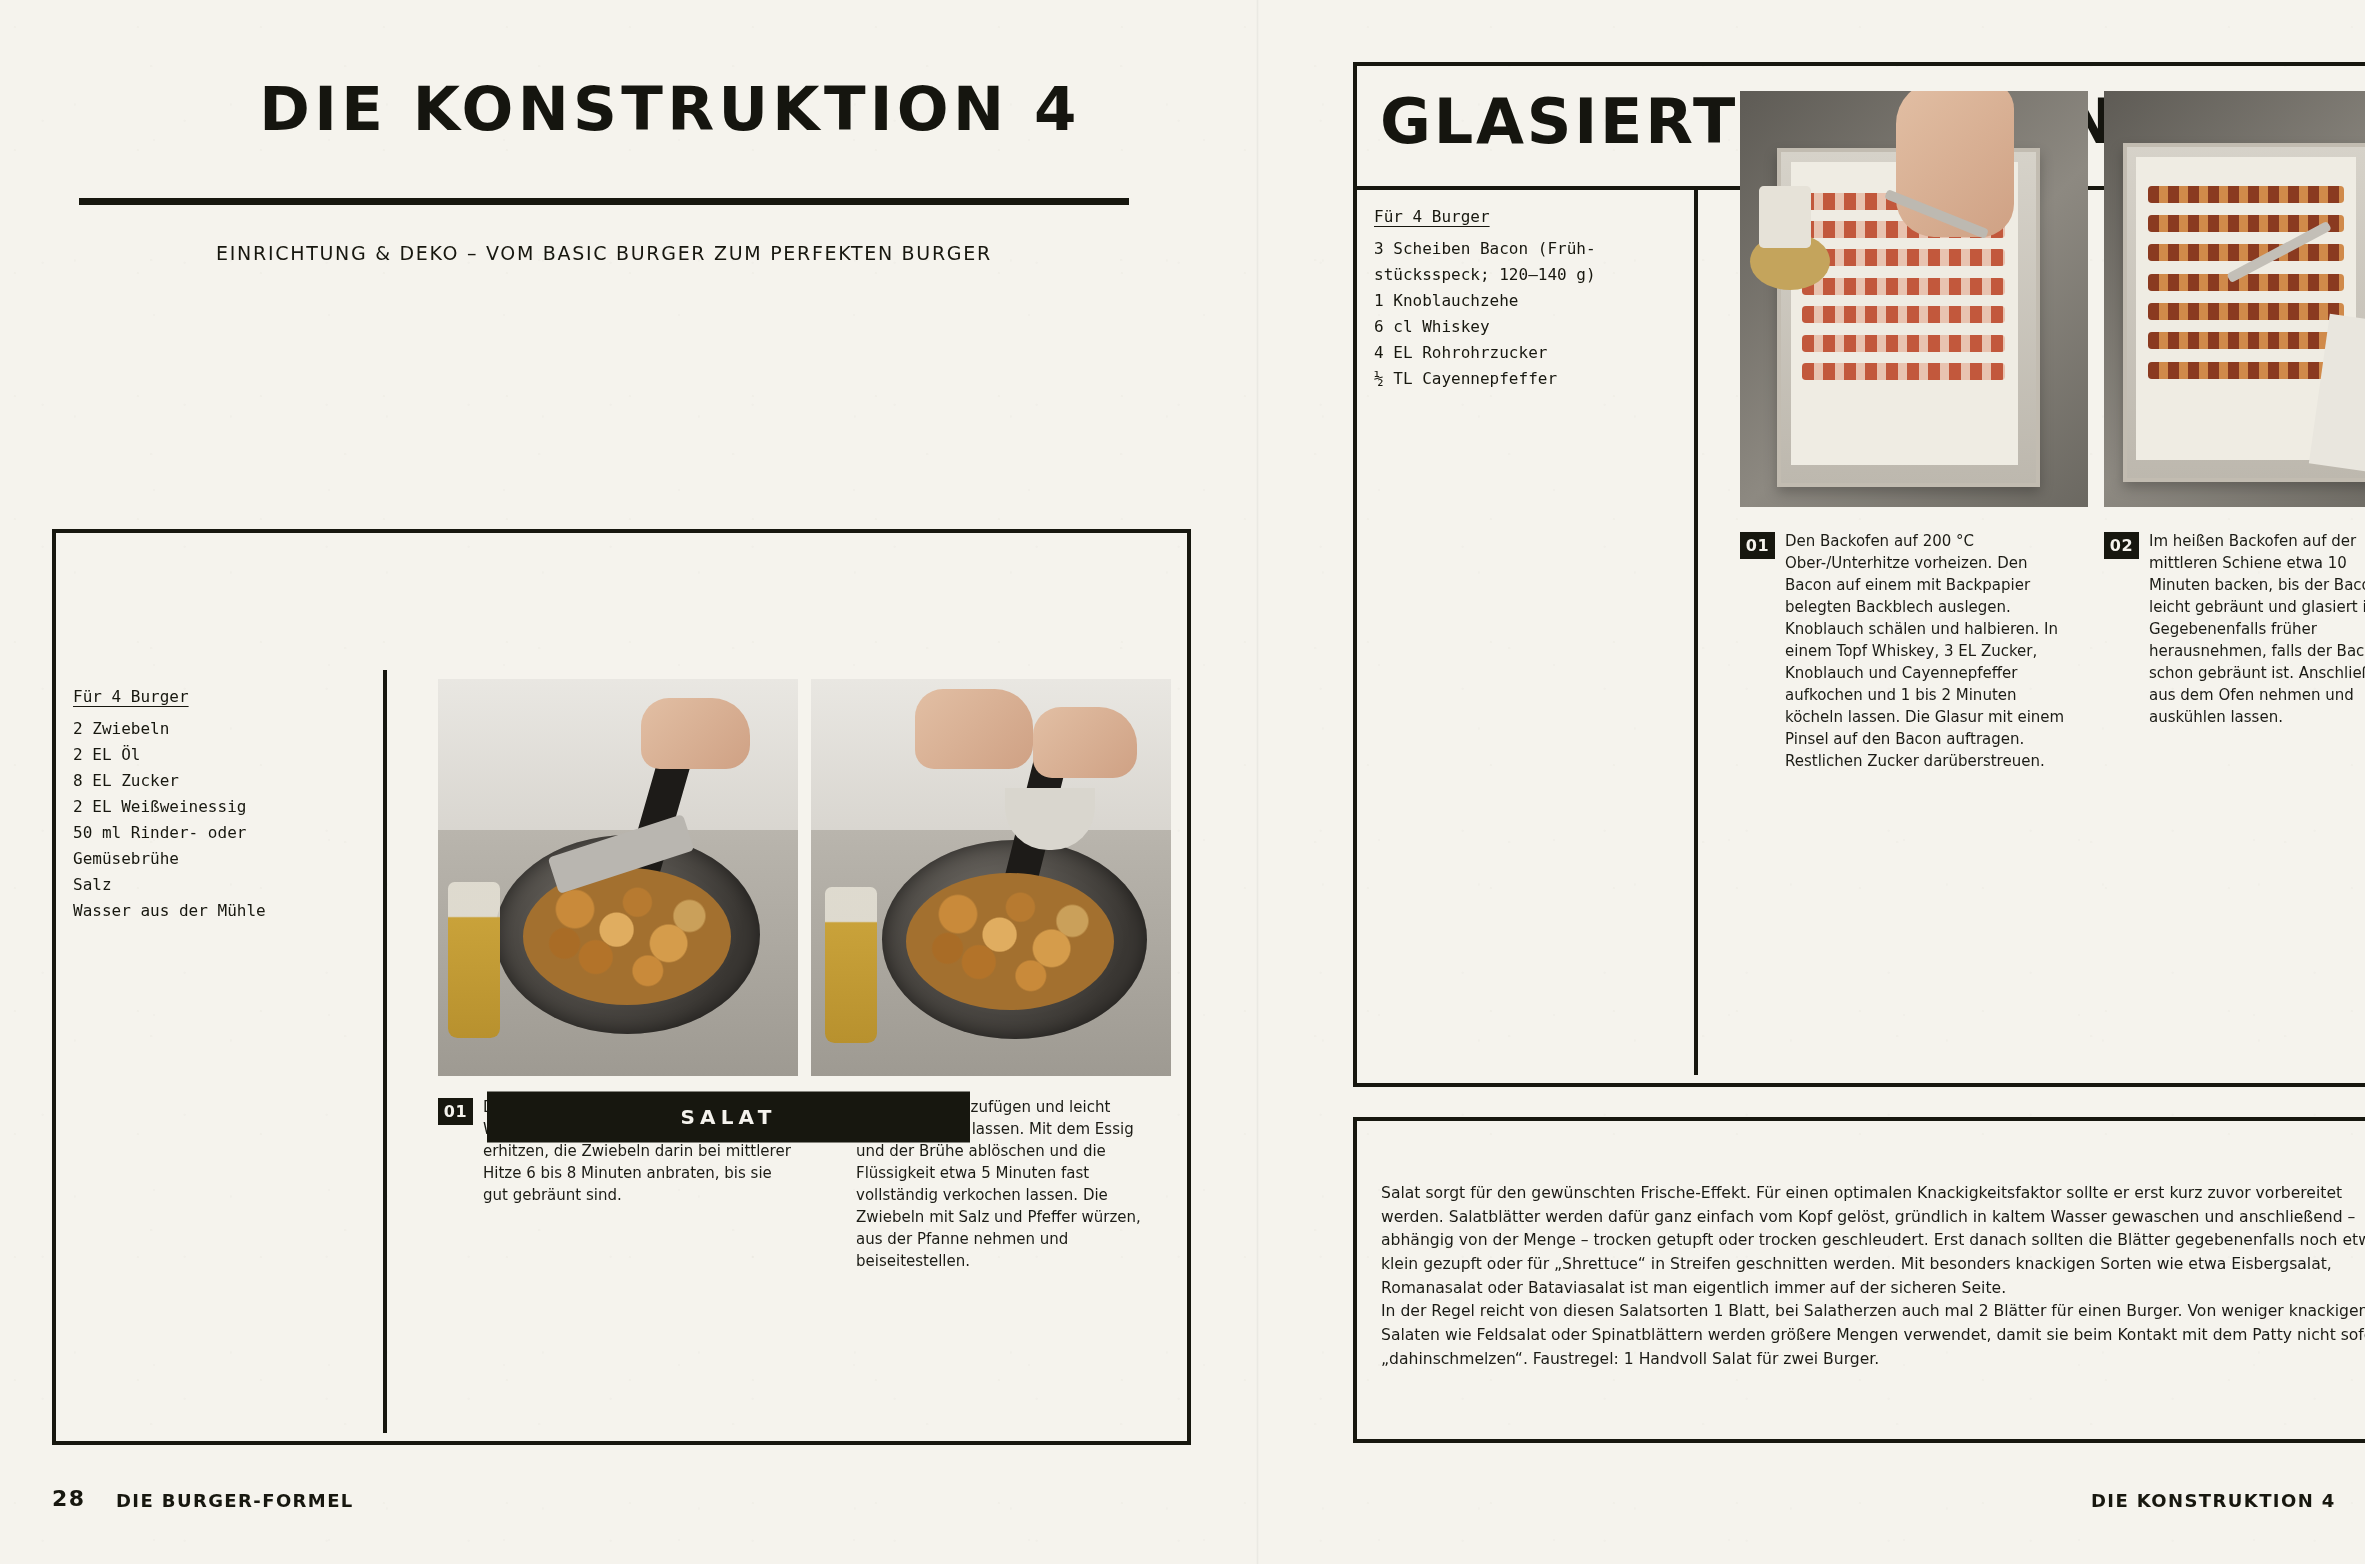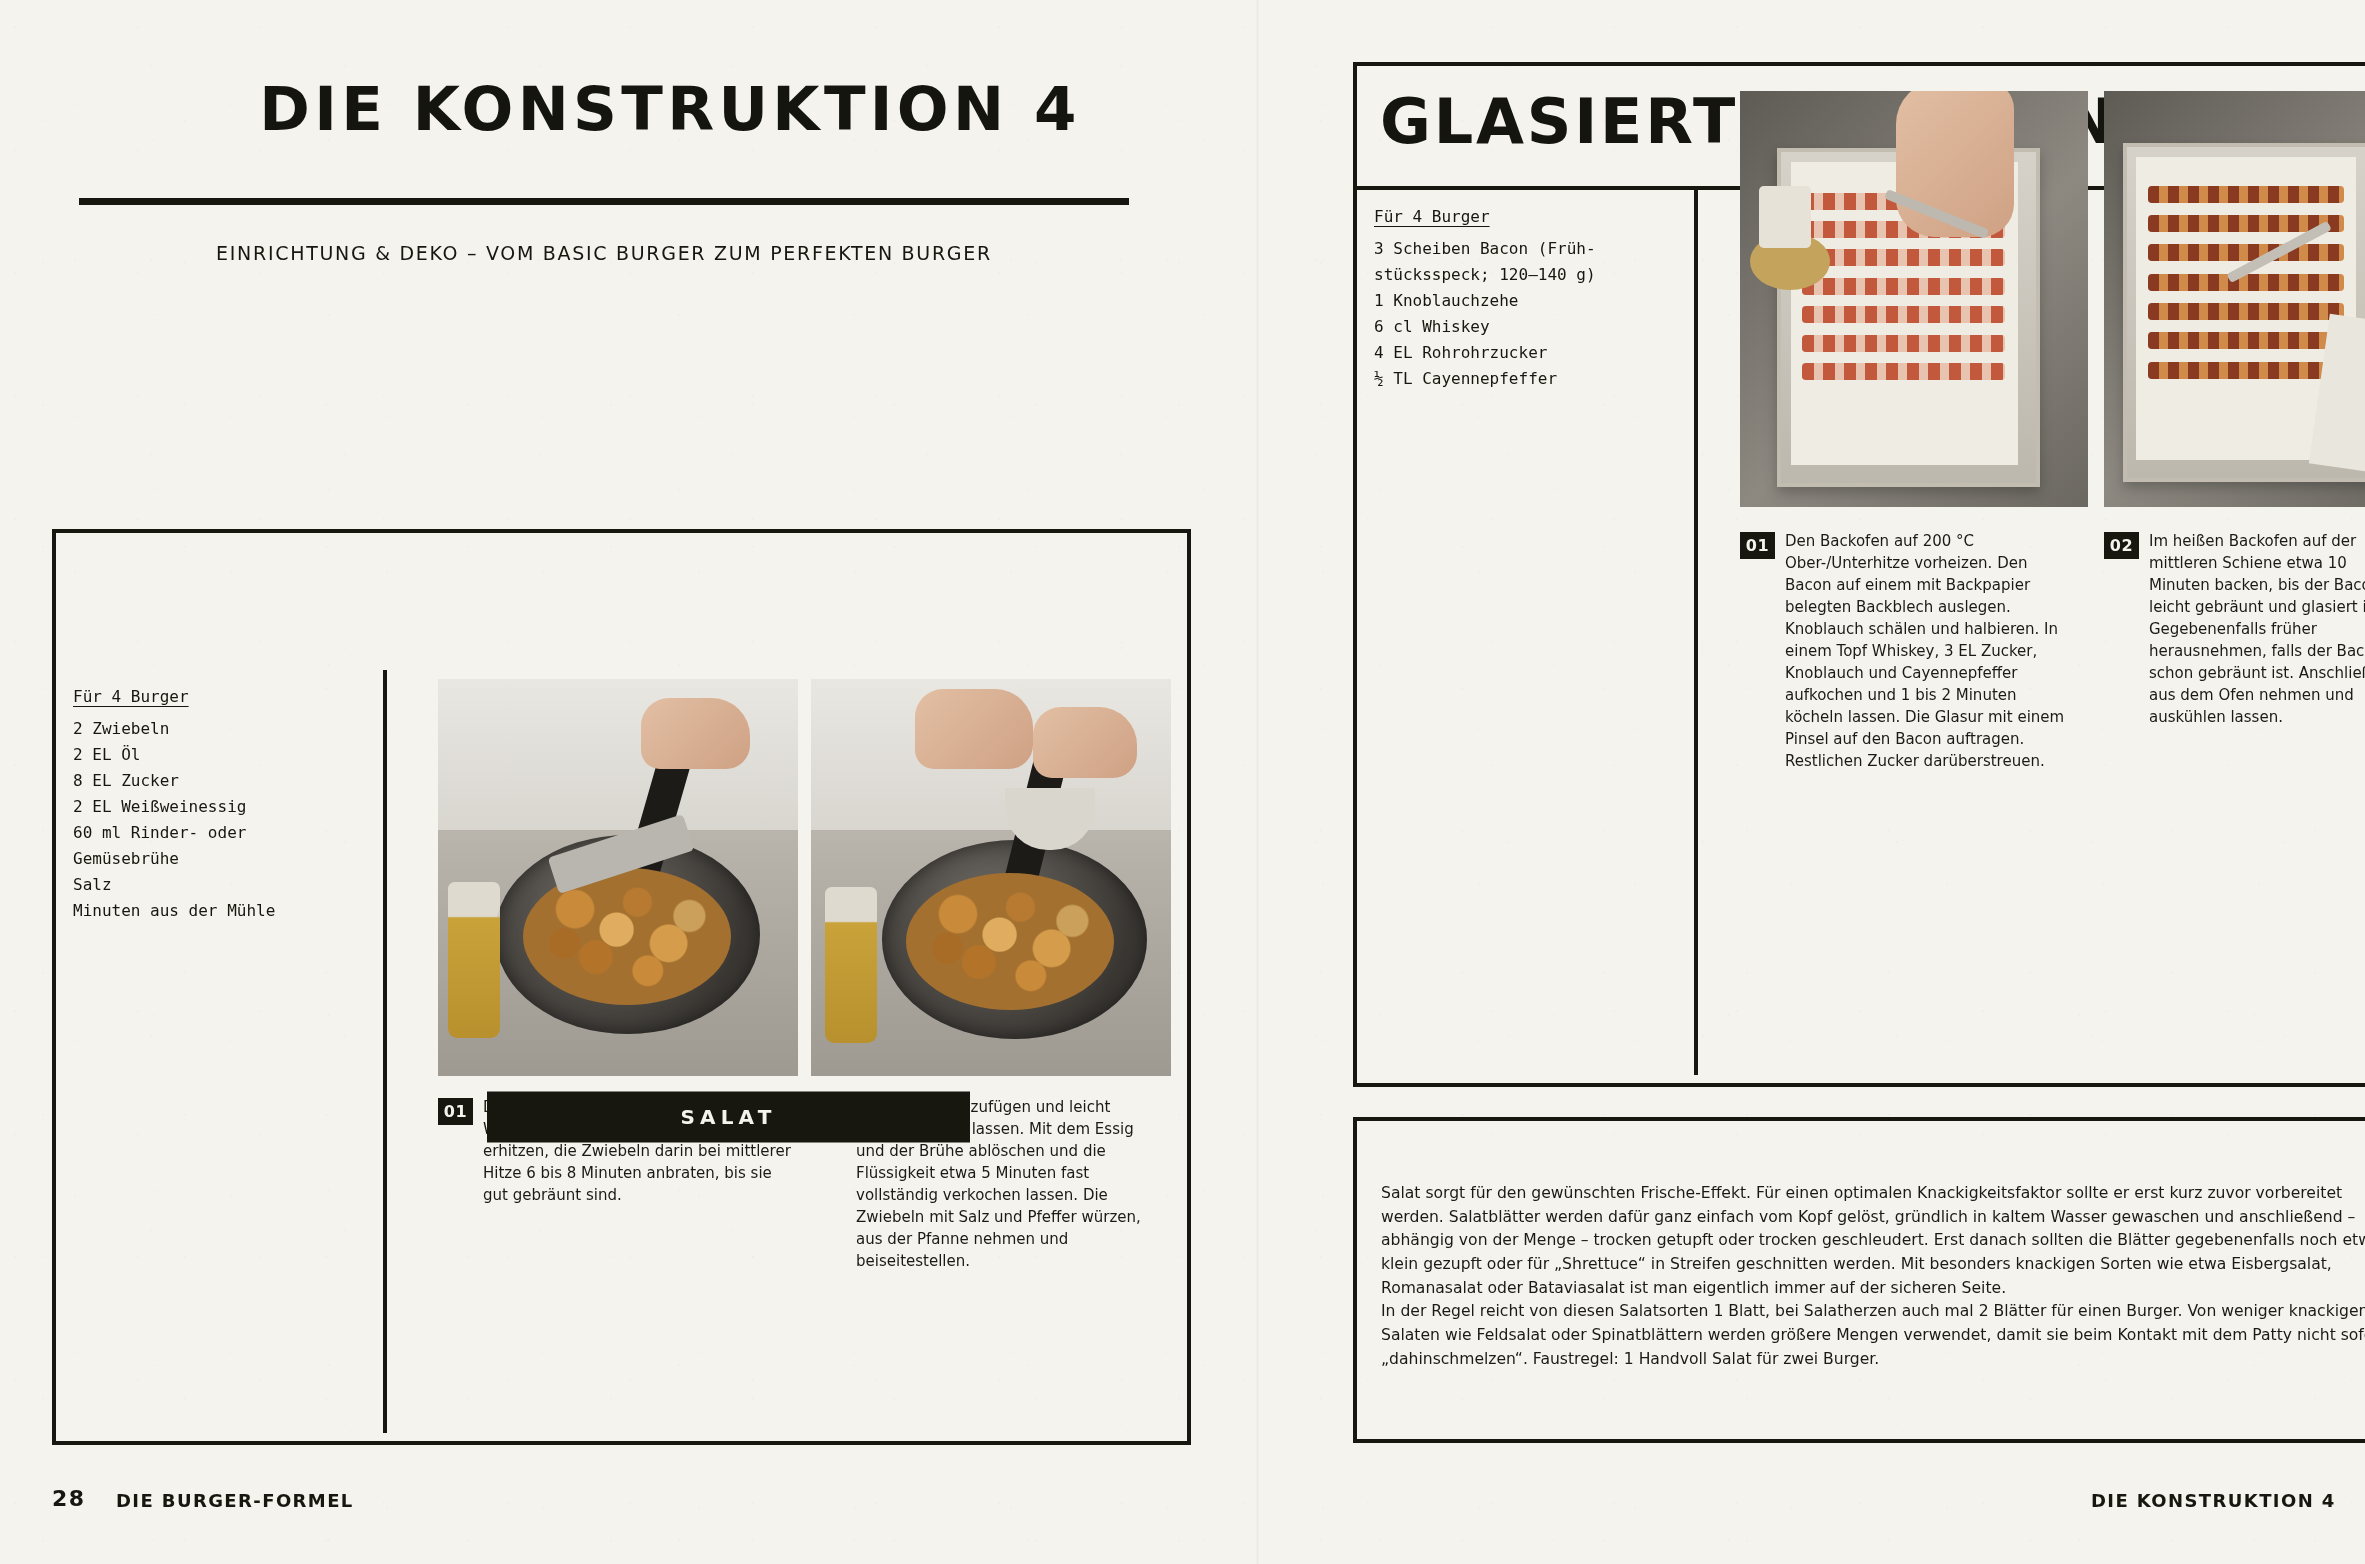--- a/index.html
+++ b/index.html
@@ -345,24 +345,24 @@
 
     <div class="recipe-box box-left-onion">
 
 
       <div class="ingredients ing-left">
         <div class="ing-heading">Für 4 Burger</div>
         <div class="ing-item">2 Zwiebeln</div>
         <div class="ing-item">2 EL Öl</div>
         <div class="ing-item">8 EL Zucker</div>
         <div class="ing-item">2 EL Weißweinessig</div>
-        <div class="ing-item">60 ml Rinder- oder</div>
+        <div class="ing-item">50 ml Rinder- oder</div>
         <div class="ing-item">Gemüsebrühe</div>
         <div class="ing-item">Salz</div>
-        <div class="ing-item">Minuten aus der Mühle</div>
+        <div class="ing-item">Wasser aus der Mühle</div>
       </div>
 
       <div class="photo" style="left:382px; top:146px; width:360px; height:397px;">
         <div class="kitchen-scene">
           <div class="ks-wall"></div>
           <div class="ks-counter"></div>
           <div class="pan" style="left:57px; top:156px; width:265px; height:199px;"></div>
           <div class="pan-handle" style="left:203px; top:71px; width:33px; height:142px; transform:rotate(16deg);"></div>
           <div class="onions" style="left:85px; top:189px; width:208px; height:137px;"></div>
           <div class="hand" style="left:203px; top:19px; width:109px; height:71px;"></div>

